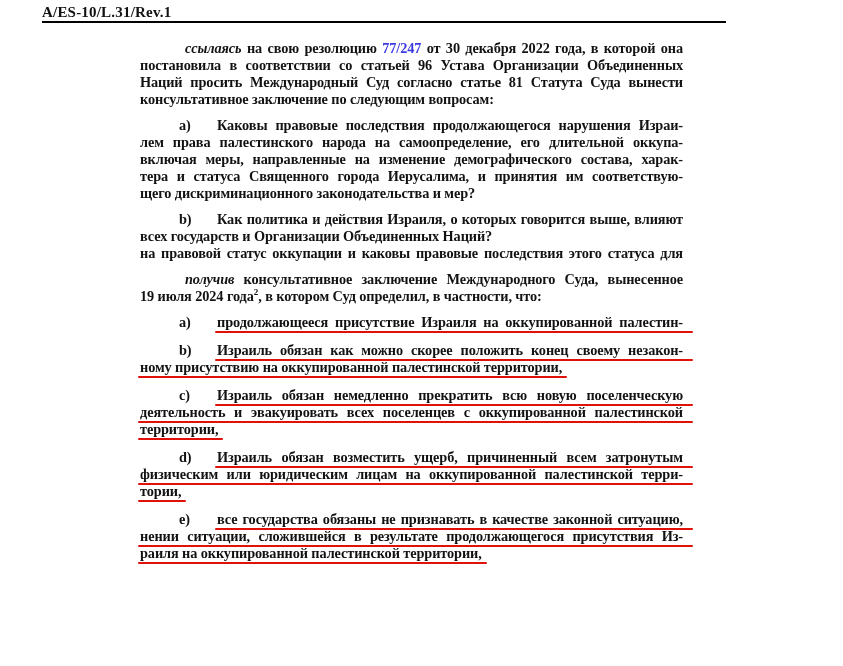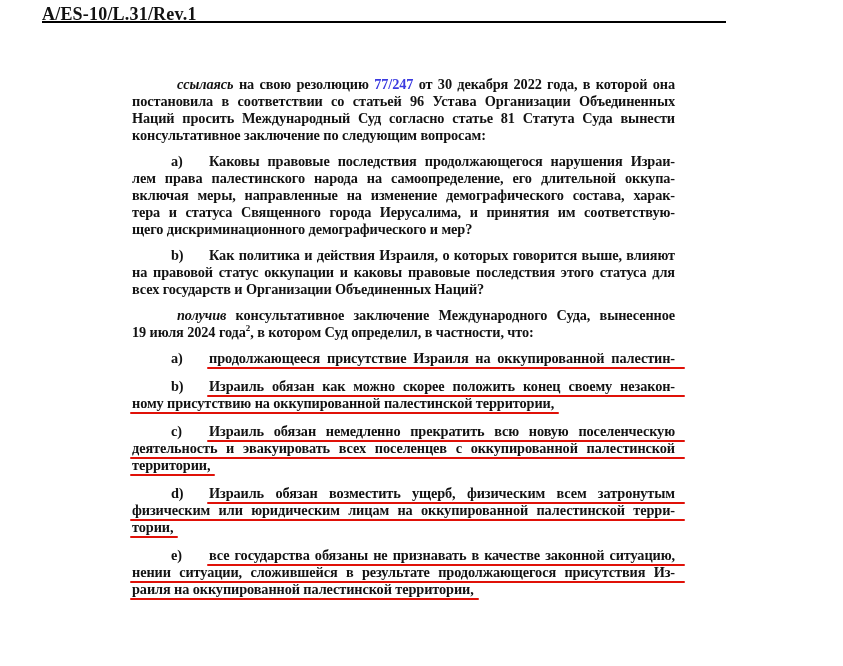--- a/index.html
+++ b/index.html
@@ -5,27 +5,27 @@
   * { margin:0; padding:0; box-sizing:border-box; }
   html, body { width:843px; height:666px; overflow:hidden; }
   .page {
     position:relative; width:843px; height:666px;
     background:var(--bg,#ffffff); overflow:hidden;
     font-family:"Liberation Serif","DejaVu Serif",serif;
     color:var(--text,#121212); font-weight:bold;
   }
   .doc-symbol {
     position:absolute; left:42px; top:4px;
-    font-size:18px; font-weight:bold; letter-spacing:0.2px;
+    font-size:15px; font-weight:bold; letter-spacing:0.2px;
   }
   .header-rule {
     position:absolute; left:42px; top:21px; width:684px; height:2px;
     background:var(--rule,#000);
   }
-  .content { position:absolute; left:132px; top:40px; width:543px;margin-top:36px; }
+  .content { position:absolute; left:140px; top:40px; width:543px; }
   .para { margin-bottom:9px; }
   .para.underlined { margin-bottom:11px; }
   .line {
     position:relative; height:17px; line-height:17px;
     font-size:14.3px; letter-spacing:-0.1px;
   }
   .line .label { position:absolute; left:39px; top:0; }
   .txt { position:relative; display:inline-block; }
   .line.j .txt { display:block; text-align:justify; text-align-last:justify; }
   .line.first.plainfirst .txt { margin-left:45px; }
@@ -65,31 +65,31 @@
         </div>
         <div class="line j">
           <span class="txt"><span class="seg">лем права палестинского народа на самоопределение, его длительной оккупа-</span></span>
         </div>
         <div class="line j">
           <span class="txt"><span class="seg">включая меры, направленные на изменение демографического состава, харак-</span></span>
         </div>
         <div class="line j">
           <span class="txt"><span class="seg">тера и статуса Священного города Иерусалима, и принятия им соответствую-</span></span>
         </div>
-        <div class="line"><span class="txt"><span class="seg">щего дискриминационного демографического и мер?</span></span></div>
+        <div class="line"><span class="txt"><span class="seg">щего дискриминационного законодательства и мер?</span></span></div>
       </div>
       <div class="para">
         <div class="line j first labeled">
           <span class="label">b)</span>
           <span class="txt"><span class="seg">Как политика и действия Израиля, о которых говорится выше, влияют</span></span>
         </div>
+        <div class="line"><span class="txt"><span class="seg">всех государств и Организации Объединенных Наций?</span></span></div>
         <div class="line j">
           <span class="txt"><span class="seg">на правовой статус оккупации и каковы правовые последствия этого статуса для</span></span>
         </div>
-        <div class="line"><span class="txt"><span class="seg">всех государств и Организации Объединенных Наций?</span></span></div>
       </div>
       <div class="para">
         <div class="line j first plainfirst">
           <span class="txt"><span class="seg-italic">получив</span><span class="seg"> консультативное заключение Международного Суда, вынесенное</span></span>
         </div>
         <div class="line"><span class="txt"><span class="seg">19 июля 2024 года</span><span class="seg-sup">2</span><span class="seg">, в котором Суд определил, в частности, что:</span></span></div>
       </div>
       <div class="para underlined">
         <div class="line j first labeled">
           <span class="label">a)</span>
@@ -109,21 +109,21 @@
           <span class="txt"><span class="seg">Израиль обязан немедленно прекратить всю новую поселенческую</span><span class="redline"></span></span>
         </div>
         <div class="line j">
           <span class="txt"><span class="seg">деятельность и эвакуировать всех поселенцев с оккупированной палестинской</span><span class="redline"></span></span>
         </div>
         <div class="line"><span class="txt"><span class="seg">территории,</span><span class="redline"></span></span></div>
       </div>
       <div class="para underlined">
         <div class="line j first labeled">
           <span class="label">d)</span>
-          <span class="txt"><span class="seg">Израиль обязан возместить ущерб, физическим всем затронутым</span><span class="redline"></span></span>
+          <span class="txt"><span class="seg">Израиль обязан возместить ущерб, причиненный всем затронутым</span><span class="redline"></span></span>
         </div>
         <div class="line j">
           <span class="txt"><span class="seg">физическим или юридическим лицам на оккупированной палестинской терри-</span><span class="redline"></span></span>
         </div>
         <div class="line"><span class="txt"><span class="seg">тории,</span><span class="redline"></span></span></div>
       </div>
       <div class="para underlined">
         <div class="line j first labeled">
           <span class="label">e)</span>
           <span class="txt"><span class="seg">все государства обязаны не признавать в качестве законной ситуацию,</span><span class="redline"></span></span>

